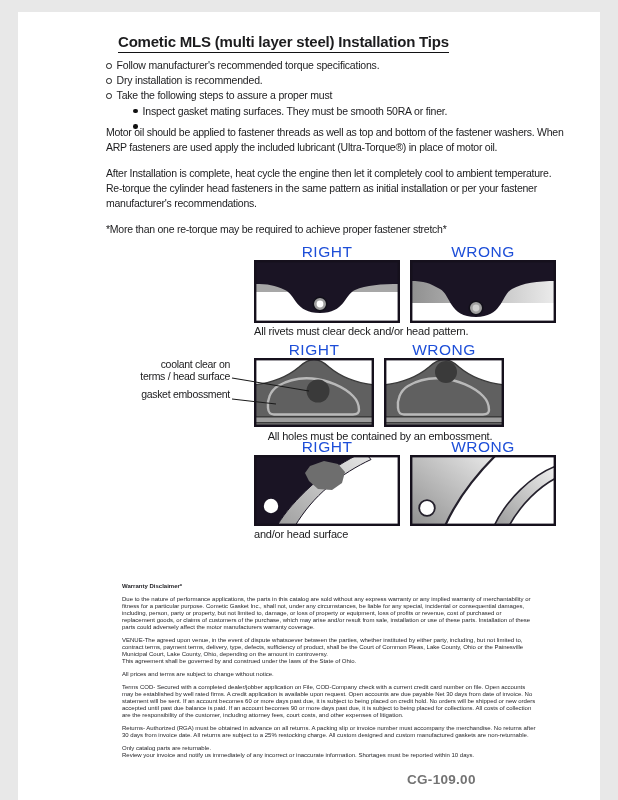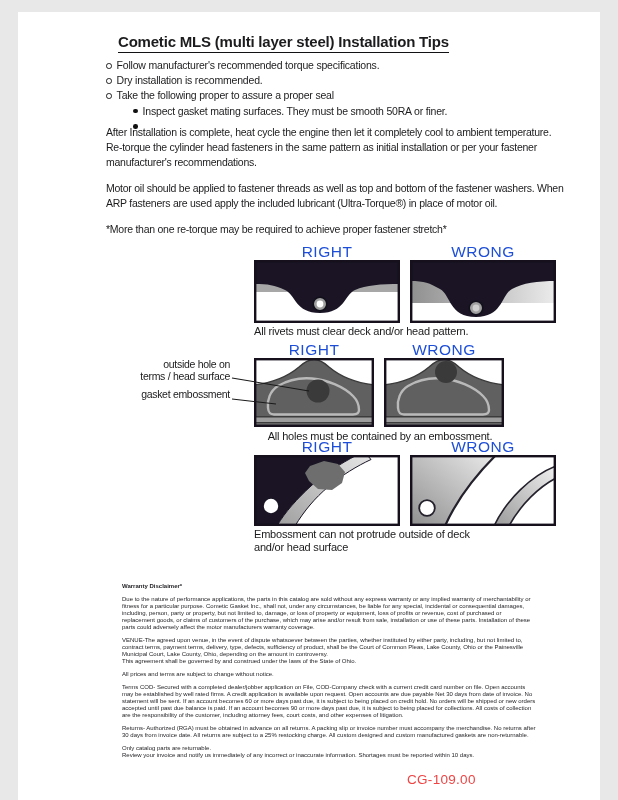--- a/index.html
+++ b/index.html
@@ -28,54 +28,54 @@
   .panel svg{display:block;}
   .caption{position:absolute;font-size:11px;letter-spacing:-0.2px;color:#1b1b1d;line-height:12.5px;}
   .annot{position:absolute;left:96px;width:116px;text-align:right;font-size:10.5px;line-height:11.5px;letter-spacing:-0.3px;color:#1b1b1d;}
   .leader{position:absolute;left:0;top:0;pointer-events:none;}
   
   .legal{position:absolute;left:104px;top:571px;width:414px;font-size:6px;line-height:7px;color:#1f1f23;}
   .legal .lg-head{font-weight:700;margin:0 0 6px 0;}
   .legal p{margin:0 0 6px 0;}
   .legal p.tight{margin:0;}
   
-  .footer-code{position:absolute;left:389px;top:760px;font-size:13.5px;letter-spacing:0.3px;color:#ef4444;}
+  .footer-code{position:absolute;left:389px;top:760px;font-size:13.5px;letter-spacing:0.3px;color:#737373;font-weight:bold;}
 </style>
 </head>
 <body>
 
 <div class="page">
 
   <div class="title">Cometic MLS (multi layer steel) Installation Tips</div>
 
   <div class="tips">
     <div class="tip-item">
       <span class="marker hollow"></span>
       <span>Follow manufacturer's recommended torque specifications.</span>
     </div>
     <div class="tip-item">
       <span class="marker hollow"></span>
       <span>Dry installation is recommended.</span>
     </div>
     <div class="tip-item">
       <span class="marker hollow"></span>
-      <span>Take the following proper to assure a proper seal</span>
+      <span>Take the following steps to assure a proper must</span>
     </div>
     <div class="tip-item sub">
       <span class="marker solid"></span>
       <span>Inspect gasket mating surfaces.  They must be smooth 50RA or finer.</span>
     </div>
     <div class="tip-item sub">
       <span class="marker solid"></span>
     </div>
   </div>
 
   <div class="diesel">
+    <p>Motor oil should be applied to fastener threads as well as top and bottom of the fastener washers. When ARP fasteners are used apply the included lubricant (Ultra-Torque®) in place of motor oil.</p>
     <p>After Installation is complete, heat cycle the engine then let it completely cool to ambient temperature. Re-torque the cylinder head fasteners in the same pattern as initial installation or per your fastener manufacturer's recommendations.</p>
-    <p>Motor oil should be applied to fastener threads as well as top and bottom of the fastener washers. When ARP fasteners are used apply the included lubricant (Ultra-Torque®) in place of motor oil.</p>
     <p>*More than one re-torque may be required to achieve proper fastener stretch*</p>
   </div>
 
   <div class="dlabel" style="left:236px;top:231px;width:146px;">RIGHT</div>
   <div class="dlabel" style="left:392px;top:231px;width:146px;">WRONG</div>
 
   <div class="panel" style="left:236px;top:248px;">
     <svg width="146" height="63" viewBox="0 0 146 63">
       <rect width="146" height="63" fill="#ffffff"></rect>
       <rect x="0" y="24" width="146" height="8" fill="#a7a7a7"></rect>
@@ -102,21 +102,21 @@
       <circle cx="66" cy="48" r="3.4" fill="#cfcfcf"></circle>
       <rect x="1.2" y="1.2" width="143.6" height="60.6" fill="none" stroke="#15101c" stroke-width="2.4"></rect>
     </svg>
   </div>
   <div class="caption" style="left:236px;top:313px;">All rivets must clear deck and/or head pattern.</div>
 
   <div class="dlabel" style="left:236px;top:329px;width:120px;">RIGHT</div>
   <div class="dlabel" style="left:366px;top:329px;width:120px;">WRONG</div>
 
   <div class="annot" style="top:347px;">
-    <div>outside hole on</div>
+    <div>coolant clear on</div>
     <div>terms / head surface</div>
   </div>
   <div class="annot" style="top:377px;">
     <div>gasket embossment</div>
   </div>
 
   <div class="panel" style="left:236px;top:346px;">
     <svg width="120" height="69" viewBox="0 0 120 69">
       <rect width="120" height="69" fill="#ffffff"></rect>
       <path d="M0,69 V27 C16,25 32,20 45,9 C51,3.5 55,1.5 60,1.5 C65,1.5 69,3.5 75,9 C88,20 104,25 120,27 V69 Z" fill="#606060"></path>
@@ -184,21 +184,20 @@
       </defs>
       <rect width="146" height="71" fill="#ffffff"></rect>
       <path d="M0,0 H86 C67,19 47,44 35,71 H0 Z" fill="url(#g3wd)"></path>
       <path d="M86,0 C67,19 47,44 35,71" stroke="#24202c" stroke-width="2.2" fill="none"></path>
       <path d="M146,11 C121,21 97,44 84,71 H99 C111,49 129,32 146,23 Z" fill="url(#g3wb)" stroke="#24202c" stroke-width="1.6"></path>
       <circle cx="17" cy="53" r="7.8" fill="#ffffff" stroke="#24202c" stroke-width="1.8"></circle>
       <rect x="1.2" y="1.2" width="143.6" height="68.6" fill="none" stroke="#15101c" stroke-width="2.4"></rect>
     </svg>
   </div>
   <div class="caption" style="left:236px;top:516px;">
-    <div>Embossment can not protrude outside of deck</div>
     <div>and/or head surface</div>
   </div>
 
   <div class="legal">
     <div class="lg-head">Warranty Disclaimer*</div>
     <p>Due to the nature of performance applications, the parts in this catalog are sold without any express warranty or any implied warranty of merchantability or fitness for a particular purpose.  Cometic Gasket Inc., shall not, under any circumstances, be liable for any special, incidental or consequential damages, including, person, party or property, but not limited to, damage, or loss of property or equipment, loss of profits or revenue, cost of purchased or replacement goods, or claims of customers of the purchase, which may arise and/or result from sale, installation or use of these parts.  Installation of these parts could adversely affect the motor manufacturers warranty coverage.</p>
     <p class="tight">VENUE-The agreed upon venue, in the event of dispute whatsoever between the parties, whether instituted by either party, including, but not limited to, contract terms, payment terms, delivery, type, defects, sufficiency of product, shall be the Court of Common Pleas, Lake County, Ohio or the Painesville Municipal Court, Lake County, Ohio, depending on the amount in controversy.</p>
     <p>This agreement shall be governed by and construed under the laws of the State of Ohio.</p>
     <p>All prices and terms are subject to change without notice.</p>
     <p>Terms COD- Secured with a completed dealer/jobber application on File, COD-Company check with a current credit card number on file.  Open accounts may be established by well rated firms.  A credit application is available upon request.  Open accounts are due payable Net 30 days from date of invoice.  No statement will be sent.  If an account becomes 60 or more days past due, it is subject to being placed on credit hold.  No orders will be shipped or new orders accepted until past due balance is paid.  If an account becomes 90 or more days past due, it is subject to being placed for collections.  All costs of collection are the responsibility of the customer, including attorney fees, court costs, and other expenses of litigation.</p>

